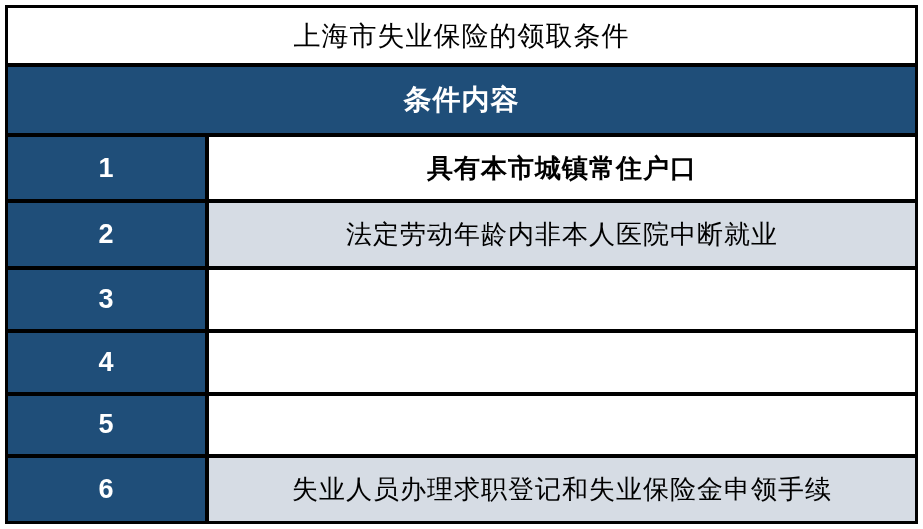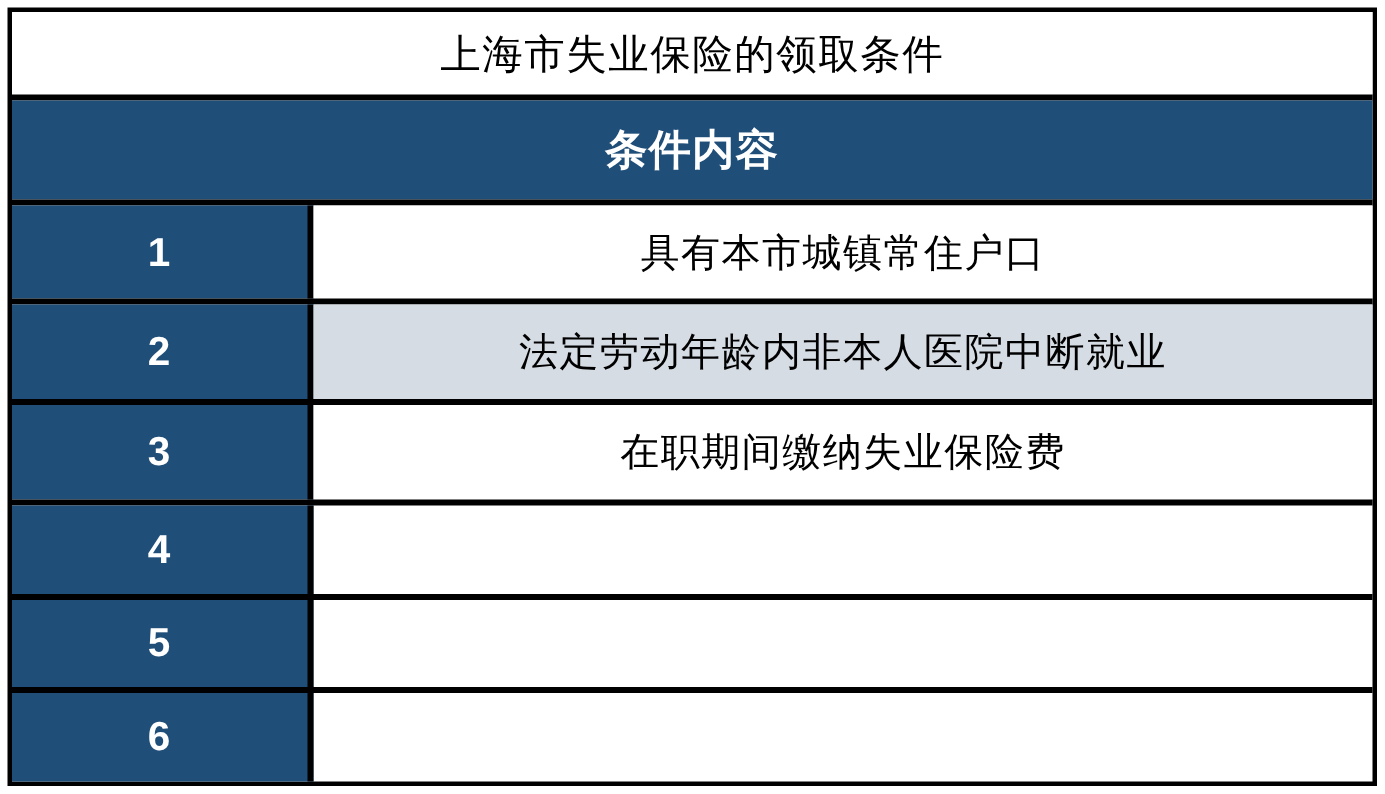--- a/index.html
+++ b/index.html
@@ -61,21 +61,21 @@
     color: #000;
     letter-spacing: 1px;
     text-align: left;
   }
   .t-row.header-row .cell-right {
     background: var(--header-bg, #1F4E79);
     color: var(--header-text, #fff);
     font-weight: bold;
     font-size: 28px;
   }
-  .t-row.row-odd  .cell-right { background: var(--row-bg, #ffffff); }
+  .t-row.row-odd  .cell-right { background: var(--row-bg, #ffffff); font-weight: bold; }
   .t-row.row-even .cell-right { background: var(--row-alt-bg, #D6DCE4); }
 </style>
 </head>
 <body>
 
 <div class="canvas">
   <div class="insurance-table">
 
     <div class="title-row">上海市失业保险的领取条件</div>
 
@@ -88,29 +88,29 @@
       <div class="cell-right">具有本市城镇常住户口</div>
     </div>
 
     <div class="t-row row-even">
       <div class="cell-left">2</div>
       <div class="cell-right">法定劳动年龄内非本人医院中断就业</div>
     </div>
 
     <div class="t-row row-odd">
       <div class="cell-left">3</div>
-      <div class="cell-right">在职期间缴纳失业保险费</div>
     </div>
 
     <div class="t-row row-even">
       <div class="cell-left">4</div>
     </div>
 
     <div class="t-row row-odd">
       <div class="cell-left">5</div>
     </div>
 
     <div class="t-row row-even">
       <div class="cell-left">6</div>
+      <div class="cell-right">失业人员办理求职登记和失业保险金申领手续</div>
     </div>
 
   </div>
 </div>
 
 </body></html>

